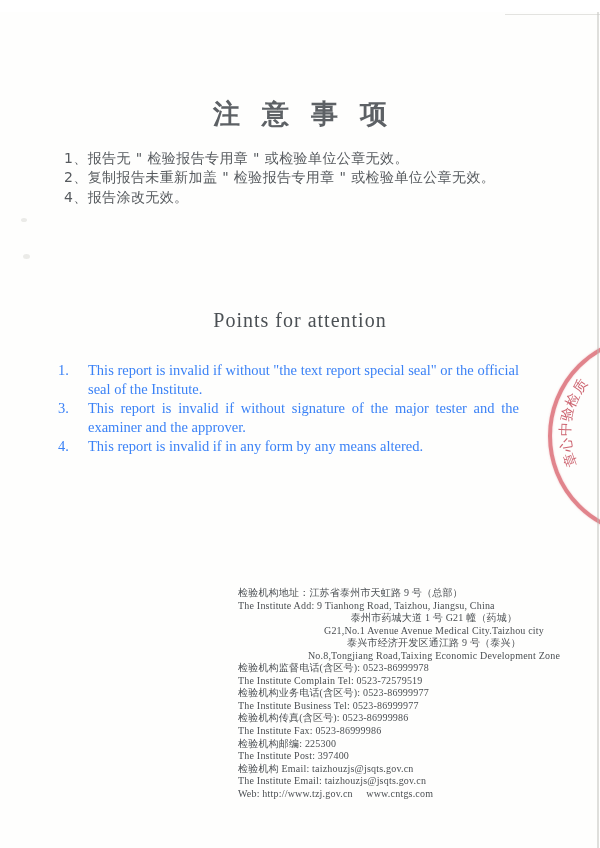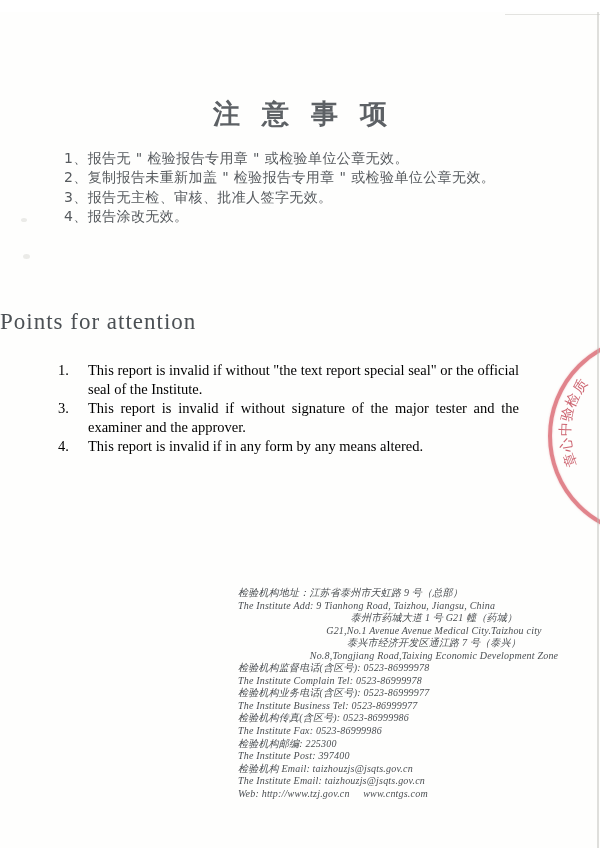--- a/index.html
+++ b/index.html
@@ -27,38 +27,38 @@
   }
   .cn-list{
     position:absolute;top:137px;left:64px;width:470px;
     font-family:"DejaVu Sans", sans-serif;
     font-size:14px;line-height:19.3px;
     color:#565a5e;letter-spacing:0.4px;
   }
   
   .en-title{
     position:absolute;top:297px;left:0;width:600px;
-    text-align:left;
-    font-size:23px;color:#4b5054;letter-spacing:1px;
+    text-align:center;
+    font-size:20px;color:#4b5054;letter-spacing:1px;
   }
   .en-list{
     position:absolute;top:349px;left:58px;width:461px;
-    font-size:14.5px;line-height:18.6px;color:#000000;
+    font-size:14.5px;line-height:18.6px;color:#3b82f6;
   }
   .en-item{
     text-align:justify;
     padding-left:30px;text-indent:-30px;
     margin:0 0 1px 0;
   }
   .en-num{display:inline-block;width:30px;text-indent:0;}
   
   .footer{
     position:absolute;top:575px;left:238px;width:330px;
     font-size:10px;line-height:12.55px;
-    color:#4a4e52;letter-spacing:0.2px;font-style:italic;
+    color:#4a4e52;letter-spacing:0.2px;
   }
   .footer .line{white-space:nowrap;}
   .footer .indent{margin-left:62px;text-align:center;}
   
   .seal-ring{
     position:absolute;left:548px;top:323px;
     width:194px;height:194px;border-radius:50%;
     border:4px solid rgba(214,84,96,0.72);
     box-shadow:0 0 2px rgba(214,84,96,0.35), inset 0 0 2px rgba(214,84,96,0.35);
   }
@@ -78,41 +78,40 @@
 </head>
 <body>
 
 <div class="page">
 
   <div class="cn-title">注意事项</div>
 
   <div class="cn-list">
     <div class="cn-item">1、报告无 " 检验报告专用章 " 或检验单位公章无效。</div>
     <div class="cn-item">2、复制报告未重新加盖 " 检验报告专用章 " 或检验单位公章无效。</div>
-    <div class="cn-item">3、报告无主检、审核、批准人签字无效。</div>
     <div class="cn-item">4、报告涂改无效。</div>
   </div>
 
   <div class="en-title">Points for attention</div>
 
   <div class="en-list">
     <div class="en-item"><span class="en-num">1.</span><span>This report is invalid if without "the text report special seal" or the official seal of the Institute.</span></div>
     <div class="en-item"><span class="en-num">3.</span><span>This report is invalid if without signature of the major tester and the examiner and the approver.</span></div>
     <div class="en-item"><span class="en-num">4.</span><span>This report is invalid if in any form by any means altered.</span></div>
   </div>
 
   <div class="footer">
     <div class="line">检验机构地址：江苏省泰州市天虹路 9 号（总部）</div>
     <div class="line">The Institute Add: 9 Tianhong Road, Taizhou, Jiangsu, China</div>
     <div class="line indent">泰州市药城大道 1 号 G21 幢（药城）</div>
     <div class="line indent">G21,No.1 Avenue Avenue Medical City.Taizhou city</div>
-    <div class="line indent">泰兴市经济开发区通江路 7 号（泰兴）</div>
+    <div class="line indent">泰兴市经济开发区通江路 9 号（泰兴）</div>
     <div class="line indent">No.8,Tongjiang Road,Taixing Economic Development Zone</div>
     <div class="line">检验机构监督电话(含区号): 0523-86999978</div>
-    <div class="line">The Institute Complain Tel: 0523-86999978</div>
+    <div class="line">The Institute Complain Tel: 0523-72579519</div>
     <div class="line">检验机构业务电话(含区号): 0523-86999977</div>
     <div class="line">The Institute Business Tel: 0523-86999977</div>
     <div class="line">检验机构传真(含区号): 0523-86999986</div>
     <div class="line">The Institute Fax: 0523-86999986</div>
     <div class="line">检验机构邮编: 225300</div>
     <div class="line">The Institute Post: 397400</div>
     <div class="line">检验机构 Email: taizhouzjs@jsqts.gov.cn</div>
     <div class="line">The Institute Email: taizhouzjs@jsqts.gov.cn</div>
     <div class="line">Web: http://www.tzj.gov.cn&nbsp;&nbsp;&nbsp;&nbsp;&nbsp;www.cntgs.com</div>
   </div>

